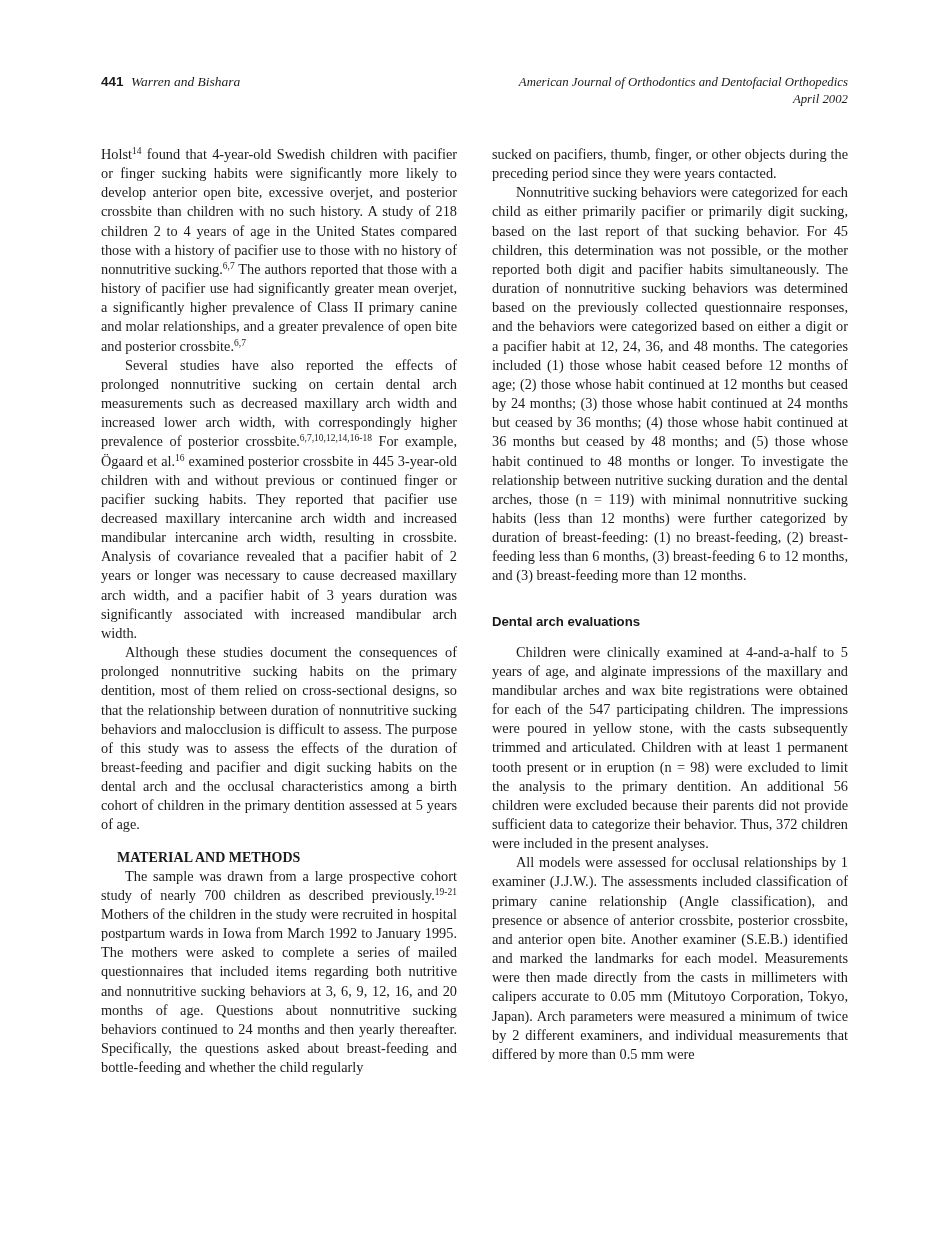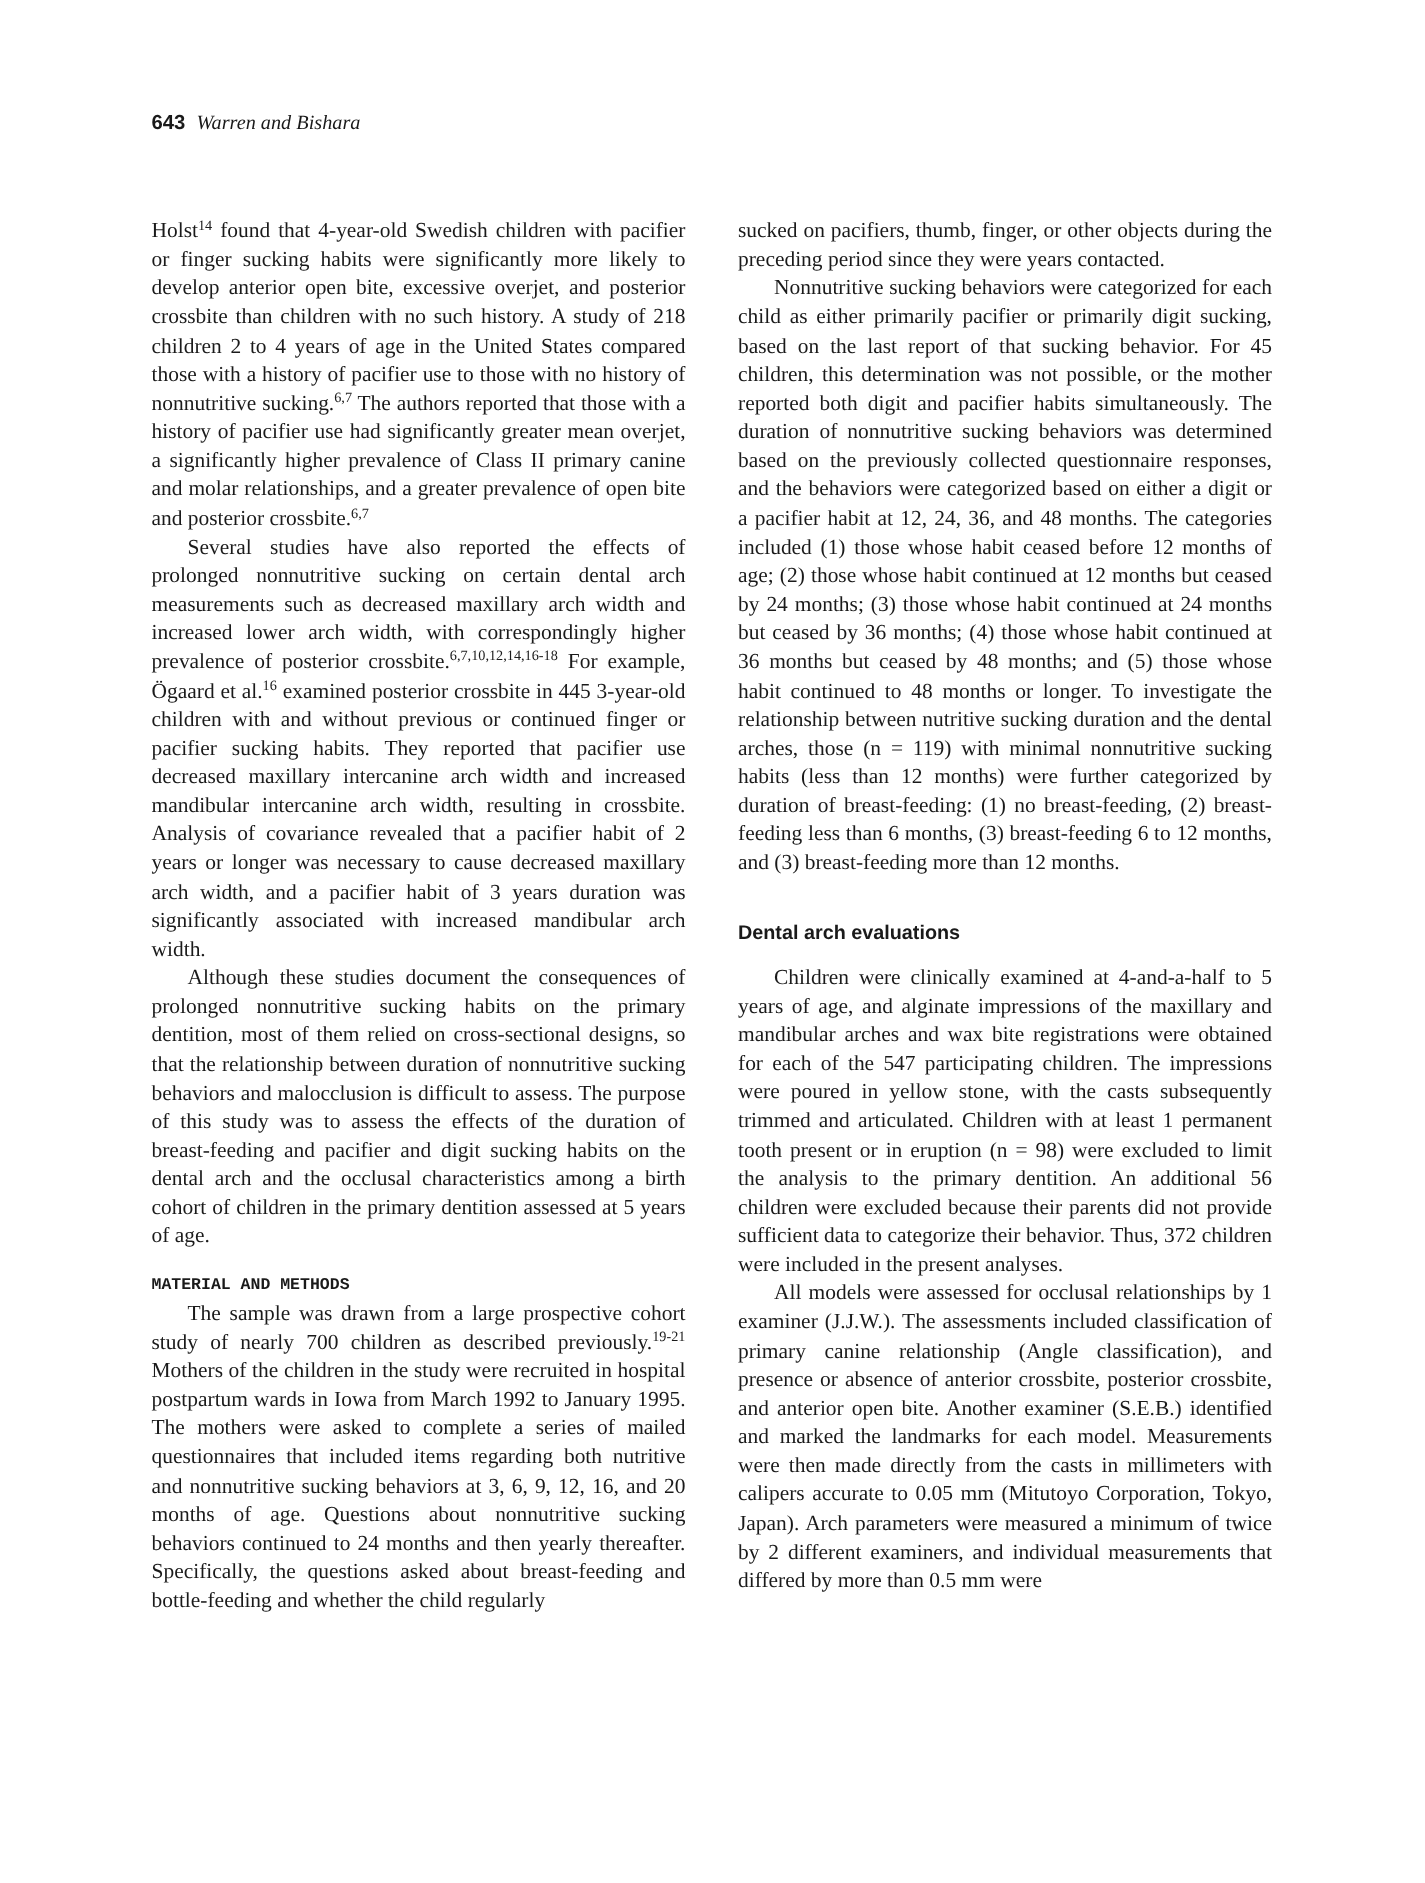--- a/index.html
+++ b/index.html
@@ -7,30 +7,34 @@
   .header { position: absolute; top: 74px; left: 101px; width: 747px; height: 36px; }
   .page-num { position: absolute; left: 0; top: 0; font-family: "Liberation Sans", sans-serif; font-weight: bold; font-size: 13.5px; }
   .running-authors { position: absolute; left: 30px; top: 0; font-family: "Liberation Serif", serif; font-style: italic; font-size: 13.5px; }
   .journal { position: absolute; right: 0; top: 0; text-align: right; font-family: "Liberation Serif", serif; font-style: italic; font-size: 12.8px; line-height: 16.5px; }
   .col { position: absolute; top: 145px; width: 356px; font-family: "Liberation Serif", serif; font-size: 14.3px; line-height: 19.15px; text-align: justify; hyphens: none; }
   .col-left { left: 101px; }
   .col-right { left: 492px; }
   .col p { margin: 0; }
   .col p.indent { text-indent: 24px; }
   sup { font-size: 9.5px; line-height: 0; vertical-align: 5px; }
-  h2.section { font-family: Liberation Mono, monospace; font-weight: bold; font-size: 11px; margin: 13px 0 0 0; line-height: 19px; text-align: left; }
+  h2.section { font-family: Liberation Serif, serif; font-weight: bold; font-size: 14px; margin: 13px 0 0 16px; line-height: 19px; text-align: left; }
   h3.subsection { font-family: "Liberation Sans", sans-serif; font-weight: bold; font-size: 13.2px; margin: 0 0 7px 0; line-height: 19px; text-align: left; }
   h3.subsection.standalone { margin-top: 26px; margin-bottom: 12px; }
 </style>
 </head>
 <body>
 
 <div class="header">
-  <span class="page-num">643</span>
+  <span class="page-num">441</span>
   <span class="running-authors">Warren and Bishara</span>
+  <div class="journal">
+    <div>American Journal of Orthodontics and Dentofacial Orthopedics</div>
+    <div>April 2002</div>
+  </div>
 </div>
 
 <div class="col col-left">
   <p><span>Holst</span><sup>14</sup><span> found that 4-year-old Swedish children with pacifier or finger sucking habits were significantly more likely to develop anterior open bite, excessive overjet, and posterior crossbite than children with no such history. A study of 218 children 2 to 4 years of age in the United States compared those with a history of pacifier use to those with no history of nonnutritive sucking.</span><sup>6,7</sup><span> The authors reported that those with a history of pacifier use had significantly greater mean overjet, a significantly higher prevalence of Class II primary canine and molar relationships, and a greater prevalence of open bite and posterior crossbite.</span><sup>6,7</sup></p>
   <p class="indent"><span>Several studies have also reported the effects of prolonged nonnutritive sucking on certain dental arch measurements such as decreased maxillary arch width and increased lower arch width, with correspondingly higher prevalence of posterior crossbite.</span><sup>6,7,10,12,14,16-18</sup><span> For example, Ögaard et al.</span><sup>16</sup><span> examined posterior crossbite in 445 3-year-old children with and without previous or continued finger or pacifier sucking habits. They reported that pacifier use decreased maxillary intercanine arch width and increased mandibular intercanine arch width, resulting in crossbite. Analysis of covariance revealed that a pacifier habit of 2 years or longer was necessary to cause decreased maxillary arch width, and a pacifier habit of 3 years duration was significantly associated with increased mandibular arch width.</span></p>
   <p class="indent">Although these studies document the consequences of prolonged nonnutritive sucking habits on the primary dentition, most of them relied on cross-sectional designs, so that the relationship between duration of nonnutritive sucking behaviors and malocclusion is difficult to assess. The purpose of this study was to assess the effects of the duration of breast-feeding and pacifier and digit sucking habits on the dental arch and the occlusal characteristics among a birth cohort of children in the primary dentition assessed at 5 years of age.</p>
   <h2 class="section">MATERIAL AND METHODS</h2>
   <p class="indent"><span>The sample was drawn from a large prospective cohort study of nearly 700 children as described previously.</span><sup>19-21</sup><span> Mothers of the children in the study were recruited in hospital postpartum wards in Iowa from March 1992 to January 1995. The mothers were asked to complete a series of mailed questionnaires that included items regarding both nutritive and nonnutritive sucking behaviors at 3, 6, 9, 12, 16, and 20 months of age. Questions about nonnutritive sucking behaviors continued to 24 months and then yearly thereafter. Specifically, the questions asked about breast-feeding and bottle-feeding and whether the child regularly</span></p>
 </div>
 

